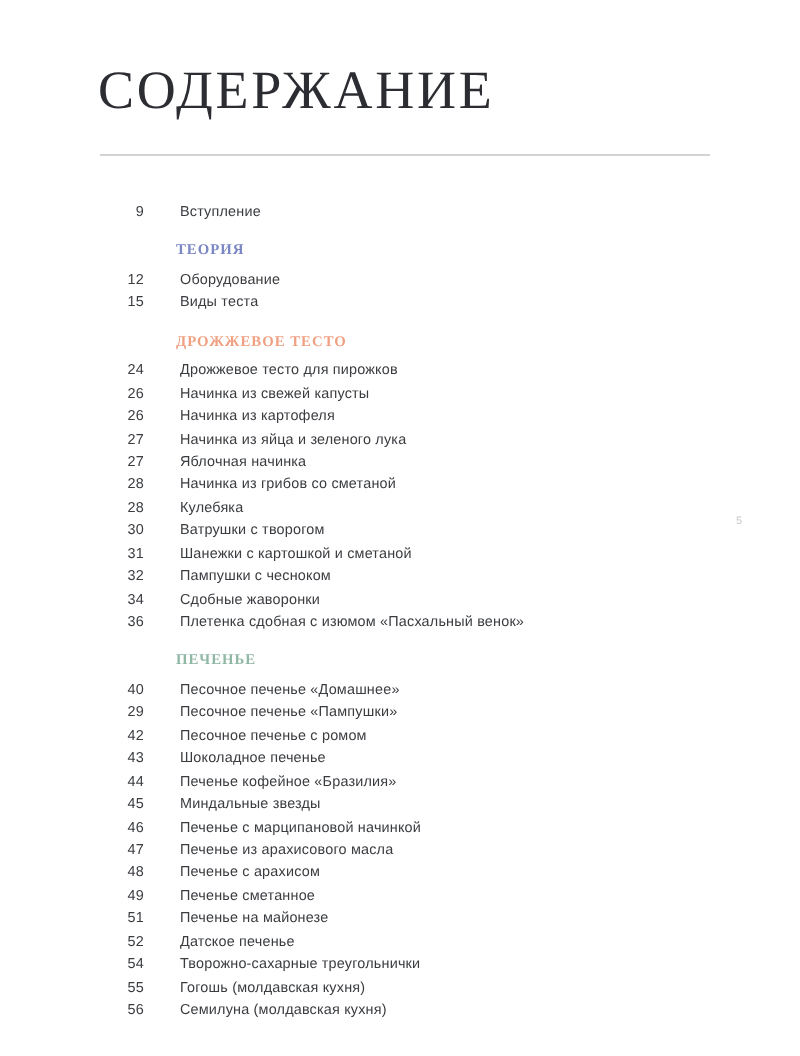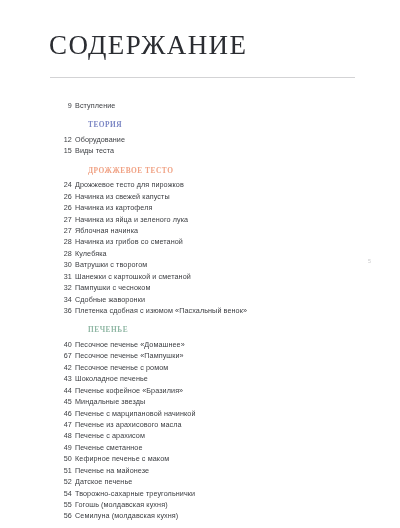--- a/index.html
+++ b/index.html
@@ -61,21 +61,21 @@
   .entry-page {
     width: 72px;
     text-align: right;
     flex: 0 0 72px;
     font-size: 7.2px;
     color: #3a3c40;
     letter-spacing: 0.15px;
   }
 
   .entry-title {
-    margin-left: 3px;
+    margin-left: 18px;
     font-size: 7.2px;
     color: #3a3c40;
     letter-spacing: 0.1px;
     white-space: nowrap;
   }
 
   
   .toc-section {
     display: flex;
     align-items: baseline;
@@ -197,21 +197,21 @@
       <div class="toc-section">
         <span class="section-spacer"></span>
         <span class="section-label" style="color: rgb(143, 183, 164);">ПЕЧЕНЬЕ</span>
       </div>
       <div class="gap-after"></div>
       <div class="toc-entry">
         <span class="entry-page">40</span>
         <span class="entry-title">Песочное печенье «Домашнее»</span>
       </div>
       <div class="toc-entry">
-        <span class="entry-page">67</span>
+        <span class="entry-page">29</span>
         <span class="entry-title">Песочное печенье «Пампушки»</span>
       </div>
       <div class="toc-entry">
         <span class="entry-page">42</span>
         <span class="entry-title">Песочное печенье с ромом</span>
       </div>
       <div class="toc-entry">
         <span class="entry-page">43</span>
         <span class="entry-title">Шоколадное печенье</span>
       </div>
@@ -233,24 +233,20 @@
       </div>
       <div class="toc-entry">
         <span class="entry-page">48</span>
         <span class="entry-title">Печенье с арахисом</span>
       </div>
       <div class="toc-entry">
         <span class="entry-page">49</span>
         <span class="entry-title">Печенье сметанное</span>
       </div>
       <div class="toc-entry">
-        <span class="entry-page">50</span>
-        <span class="entry-title">Кефирное печенье с маком</span>
-      </div>
-      <div class="toc-entry">
         <span class="entry-page">51</span>
         <span class="entry-title">Печенье на майонезе</span>
       </div>
       <div class="toc-entry">
         <span class="entry-page">52</span>
         <span class="entry-title">Датское печенье</span>
       </div>
       <div class="toc-entry">
         <span class="entry-page">54</span>
         <span class="entry-title">Творожно-сахарные треугольнички</span>

